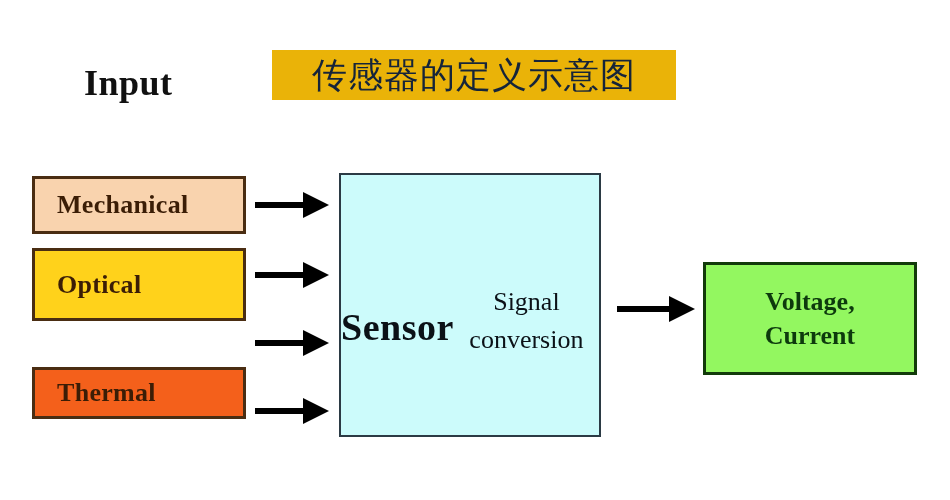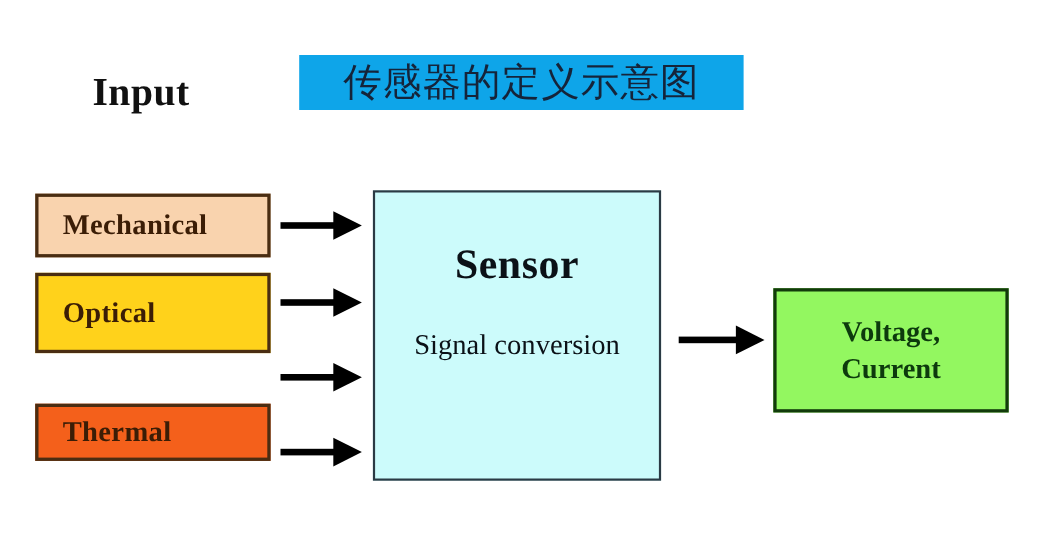--- a/index.html
+++ b/index.html
@@ -29,21 +29,21 @@
   }
   #lbl-input  { left: 84px;  top: 62px; }
   #lbl-output { left: 737px; top: 62px; }
 
   #title-chip {
     position: absolute;
     left: 272px;
     top: 50px;
     width: 404px;
     height: 50px;
-    background: #0ea5e9;
+    background: #eab308;
     display: flex;
     align-items: center;
     justify-content: center;
   }
   #title-chip .title-text {
     font-family: "DejaVu Sans", "Liberation Sans", sans-serif;
     font-size: 35px;
     font-weight: 500;
     color: #15243a;
     letter-spacing: 1px;
@@ -112,21 +112,21 @@
   #sensor-box {
     position: absolute;
     left: 339px;
     top: 173px;
     width: 262px;
     height: 264px;
     box-sizing: border-box;
     background: #ccfbfb;
     border: 2px solid #2b3a44;
     display: flex;
-    flex-direction: column;
+    flex-direction: row;
     align-items: center;
   }
   #sensor-title {
     margin-top: 44px;
     font-family: "Liberation Serif", "DejaVu Serif", serif;
     font-weight: bold;
     font-size: 38px;
     color: #0b1117;
     letter-spacing: 0.5px;
   }

